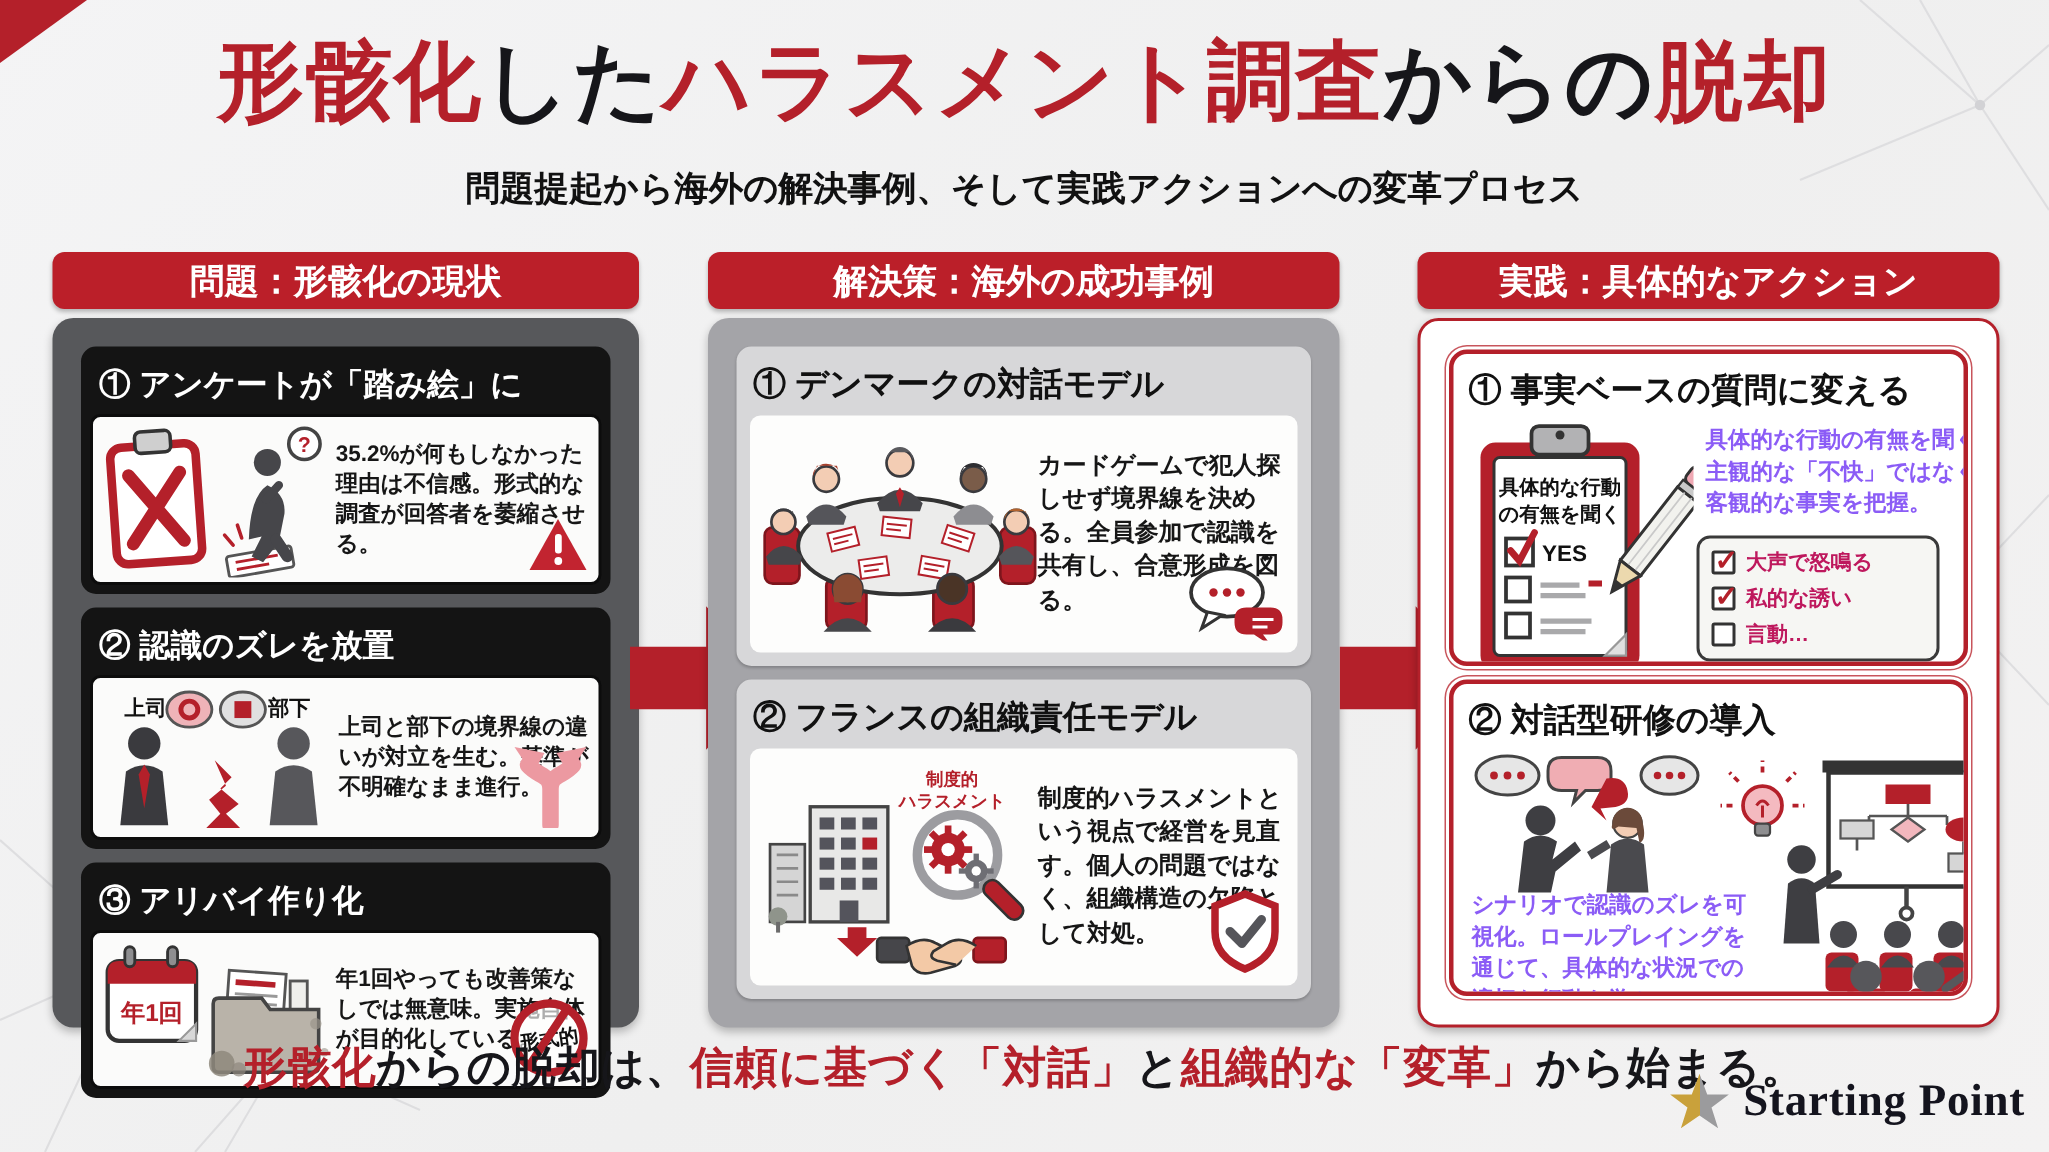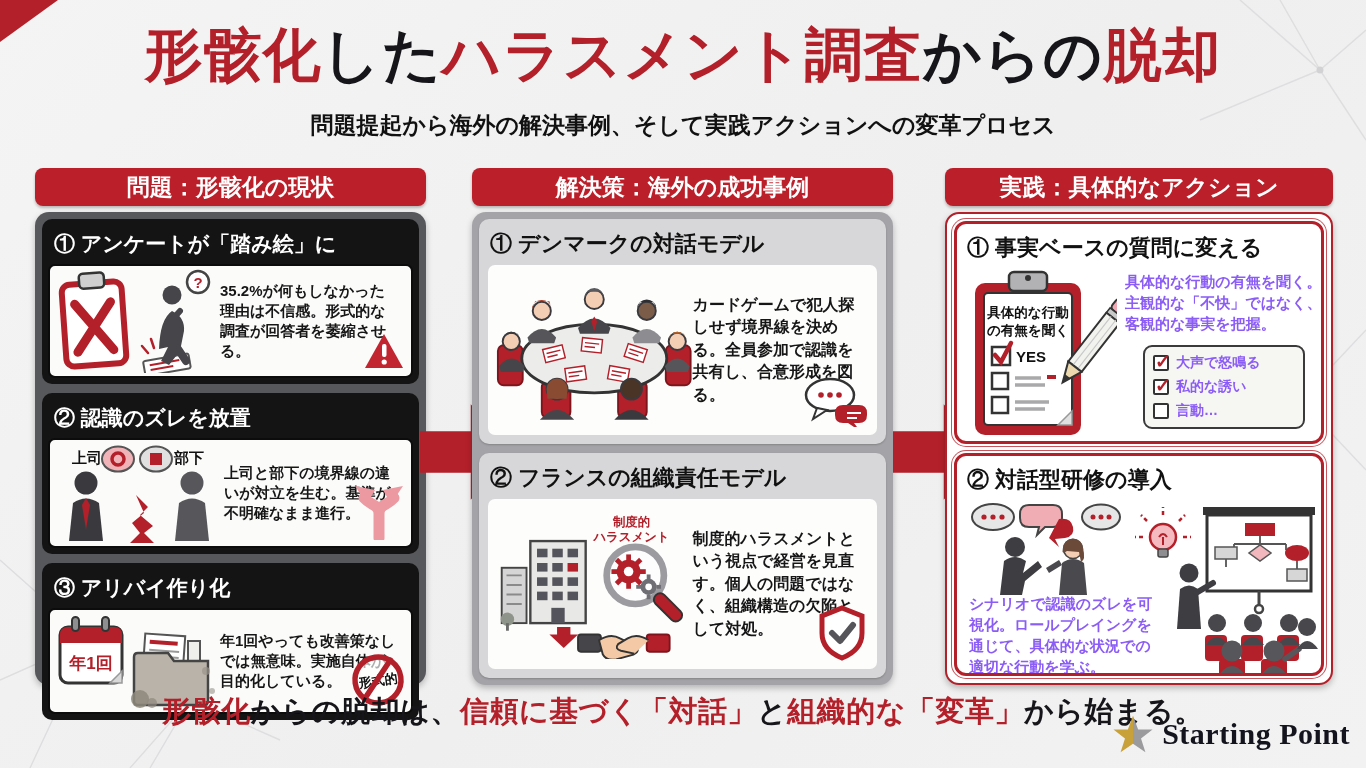--- a/index.html
+++ b/index.html
@@ -12,21 +12,21 @@
   .net { position:absolute; left:0; top:0; pointer-events:none; }
 
   
   .title { position:absolute; top:22px; left:0; width:100%; text-align:center; font-size:58px; font-weight:900; letter-spacing:1px; line-height:1.15; }
   .seg-red { color:#b4202a; } .seg-dark { color:#16161a; }
   .subtitle { position:absolute; top:110px; left:0; width:100%; text-align:center; font-size:23px; font-weight:800; color:#111; }
 
   
   .col { position:absolute; top:168px; height:517px; }
   .col-h { height:38px; border-radius:8px; background:#bb1f29; color:#fff; font-size:23px; font-weight:800; display:flex; align-items:center; justify-content:center; box-shadow:0 2px 3px rgba(0,0,0,.25); }
-  .col-body { position:absolute; left:0; right:0; top:44px; bottom:0; border-radius:14px; display:flex; flex-direction:column; gap:9px; padding:7px; box-shadow:0 3px 6px rgba(0,0,0,.25); }
+  .col-body { position:absolute; left:0; right:0; top:44px; bottom:0; border-radius:14px; display:flex; flex-direction:column; gap:9px; padding:19px; box-shadow:0 3px 6px rgba(0,0,0,.25); }
 
   #col-problem { left:35px; width:391px; }
   #col-problem .col-body { background:#57585b; }
   .p-card { flex:1; background:#141414; border-radius:10px; padding:4px 6px 6px 6px; display:flex; flex-direction:column; }
   .p-card-title { color:#fff; font-size:21px; font-weight:800; padding:7px 6px 6px 6px; white-space:nowrap; }
   .p-card-inner { position:relative; flex:1; background:#fbfbfa; border:2px solid #0c0c0c; border-radius:7px; display:flex; align-items:center; padding:3px 6px; overflow:hidden; }
   .p-text { font-size:15px; font-weight:700; color:#161616; line-height:1.35; width:178px; }
 
   #col-solution { left:472px; width:421px; }
   #col-solution .col-body { background:#a4a4a8; }
@@ -39,21 +39,21 @@
   #col-action .col-body { background:#ffffff; border:2px solid #b4202a; }
   .a-card { position:relative; flex:1; background:#fff; border:3px solid #b4202a; border-radius:12px; box-shadow:0 0 0 2px #fff, 0 0 0 3px #c8555c; padding:4px 10px 8px 10px; display:flex; flex-direction:column; overflow:hidden;justify-content:flex-end; }
   .a-card-title { color:#111; font-size:22px; font-weight:800; padding:5px 0 4px 0; white-space:nowrap; }
   .a-card-inner { position:relative; flex:1; }
   .a-text { font-size:15px; font-weight:700; color:#8b5cf6; line-height:1.4; }
 
   .mini-checklist { position:absolute; right:6px; top:78px; width:162px; background:#f6f6f3; border:2.5px solid #3a3a3a; border-radius:9px; padding:7px 8px; display:flex; flex-direction:column; gap:6px; }
   .mc-row { display:flex; align-items:center; gap:7px; }
   .mc-box { width:16px; height:16px; border:2.5px solid #333; background:#fff; border-radius:2px; position:relative; flex:0 0 auto; }
   .mc-box.checked::after { content:"✓"; position:absolute; left:0; top:-7px; font-size:19px; font-weight:900; color:#b4202a; }
-  .mc-label { font-size:14px; font-weight:700; color:#8b5cf6; white-space:nowrap; }
+  .mc-label { font-size:14px; font-weight:700; color:#be185d; white-space:nowrap; }
 
   .arrow { position:absolute; width:94px; height:104px; background:#b4202a; clip-path:polygon(0 30%, 54% 30%, 54% 4%, 100% 50%, 54% 96%, 54% 70%, 0 70%); filter:drop-shadow(0 2px 2px rgba(0,0,0,.3)); }
 
   
   .conclusion { position:absolute; top:692px; left:0; width:100%; text-align:center; font-size:29px; font-weight:900; letter-spacing:.5px; }
   .site { position:absolute; top:735px; left:0; width:100%; text-align:center; font-size:20px; font-weight:800; color:#b4202a; }
   .brand { position:absolute; right:16px; top:713px; display:flex; align-items:center; gap:8px; }
   .brand-text { font-family:"Liberation Serif", serif; font-size:30px; font-weight:700; color:#14141e; letter-spacing:.5px; }
 
   svg text { font-family:"Liberation Sans", sans-serif; }

